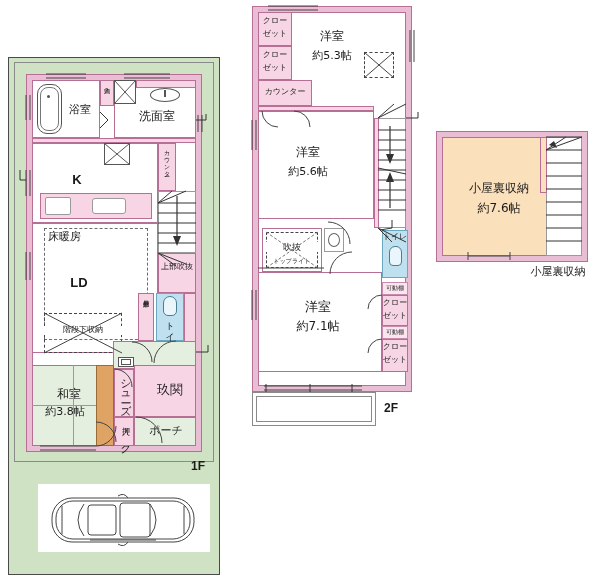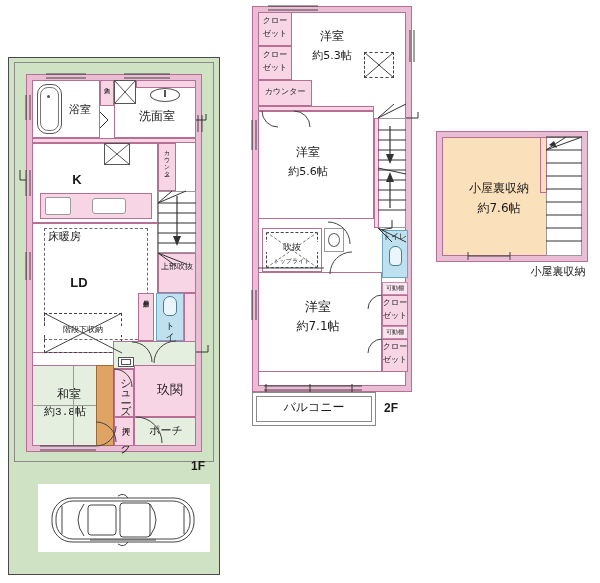--- a/index.html
+++ b/index.html
@@ -117,21 +117,21 @@
   <div class="abs blue" style="left:156px;top:293px;width:28px;height:48px;"></div>
   <div class="abs" style="left:163px;top:296px;width:14px;height:20px;border:1px solid #4a7e92;border-radius:7px 7px 5px 5px;background:#eaf6fb;"></div>
   <div class="lbl jp t9 vert" style="left:165px;top:316px;">トイレ</div>
 
   <div class="abs pink" style="left:184px;top:293px;width:12px;height:60px;"></div>
 
   <div class="abs greenfloor" style="left:113px;top:341px;width:83px;height:28px;"></div>
 
   <div class="abs greenfloor" style="left:32px;top:365px;width:82px;height:81px;"></div>
   <div class="lbl jp t12" style="left:40px;top:388px;width:58px;">和室</div>
-  <div class="lbl jp t11" style="left:32px;top:406px;width:66px;font-family:Liberation Mono, monospace;">約3.8帖</div>
+  <div class="lbl jp t11" style="left:32px;top:406px;width:66px;">約3.8帖</div>
 
   <div class="abs" style="left:73px;top:365px;width:1px;height:81px;background:#9a9a9a;"></div>
   <div class="abs" style="left:32px;top:405px;width:82px;height:1px;background:#9a9a9a;"></div>
 
   <div class="abs wood" style="left:96px;top:365px;width:18px;height:81px;"></div>
 
   <div class="abs pink" style="left:114px;top:369px;width:20px;height:48px;"></div>
   <div class="lbl jp t7 vert" style="left:120px;top:372px;">シューズクローク</div>
 
   <div class="abs pink" style="left:114px;top:417px;width:20px;height:29px;"></div>
@@ -198,21 +198,20 @@
   <div class="lbl jp t8" style="left:382px;top:312px;width:26px;">ゼット</div>
 
   <div class="abs pinklight" style="left:382px;top:326px;width:26px;height:13px;"></div>
   <div class="lbl jp t6" style="left:382px;top:329px;width:26px;">可動棚</div>
   <div class="abs pink" style="left:382px;top:339px;width:26px;height:33px;"></div>
   <div class="lbl jp t8" style="left:382px;top:343px;width:26px;">クロー</div>
   <div class="lbl jp t8" style="left:382px;top:356px;width:26px;">ゼット</div>
 
   <div class="abs" style="left:252px;top:392px;width:124px;height:34px;border:1px solid #8a8a8a;background:#fff;"></div>
   <div class="abs" style="left:256px;top:396px;width:116px;height:26px;border:1px solid #8a8a8a;"></div>
-  <div class="lbl jp t12" style="left:256px;top:401px;width:116px;">バルコニー</div>
 
   <div class="lbl t12 bold" style="left:378px;top:402px;width:26px;">2F</div>
 
   <div class="abs wall" style="left:436px;top:131px;width:152px;height:131px;"></div>
   <div class="abs attic" style="left:442px;top:137px;width:140px;height:119px;"></div>
   <div class="lbl jp t12" style="left:452px;top:182px;width:94px;">小屋裏収納</div>
   <div class="lbl jp t12" style="left:460px;top:202px;width:78px;">約7.6帖</div>
 
   <div class="abs room-plain" style="left:546px;top:137px;width:36px;height:119px;background:#fff;"></div>
   <div class="abs attic" style="left:540px;top:137px;width:7px;height:56px;"></div>

